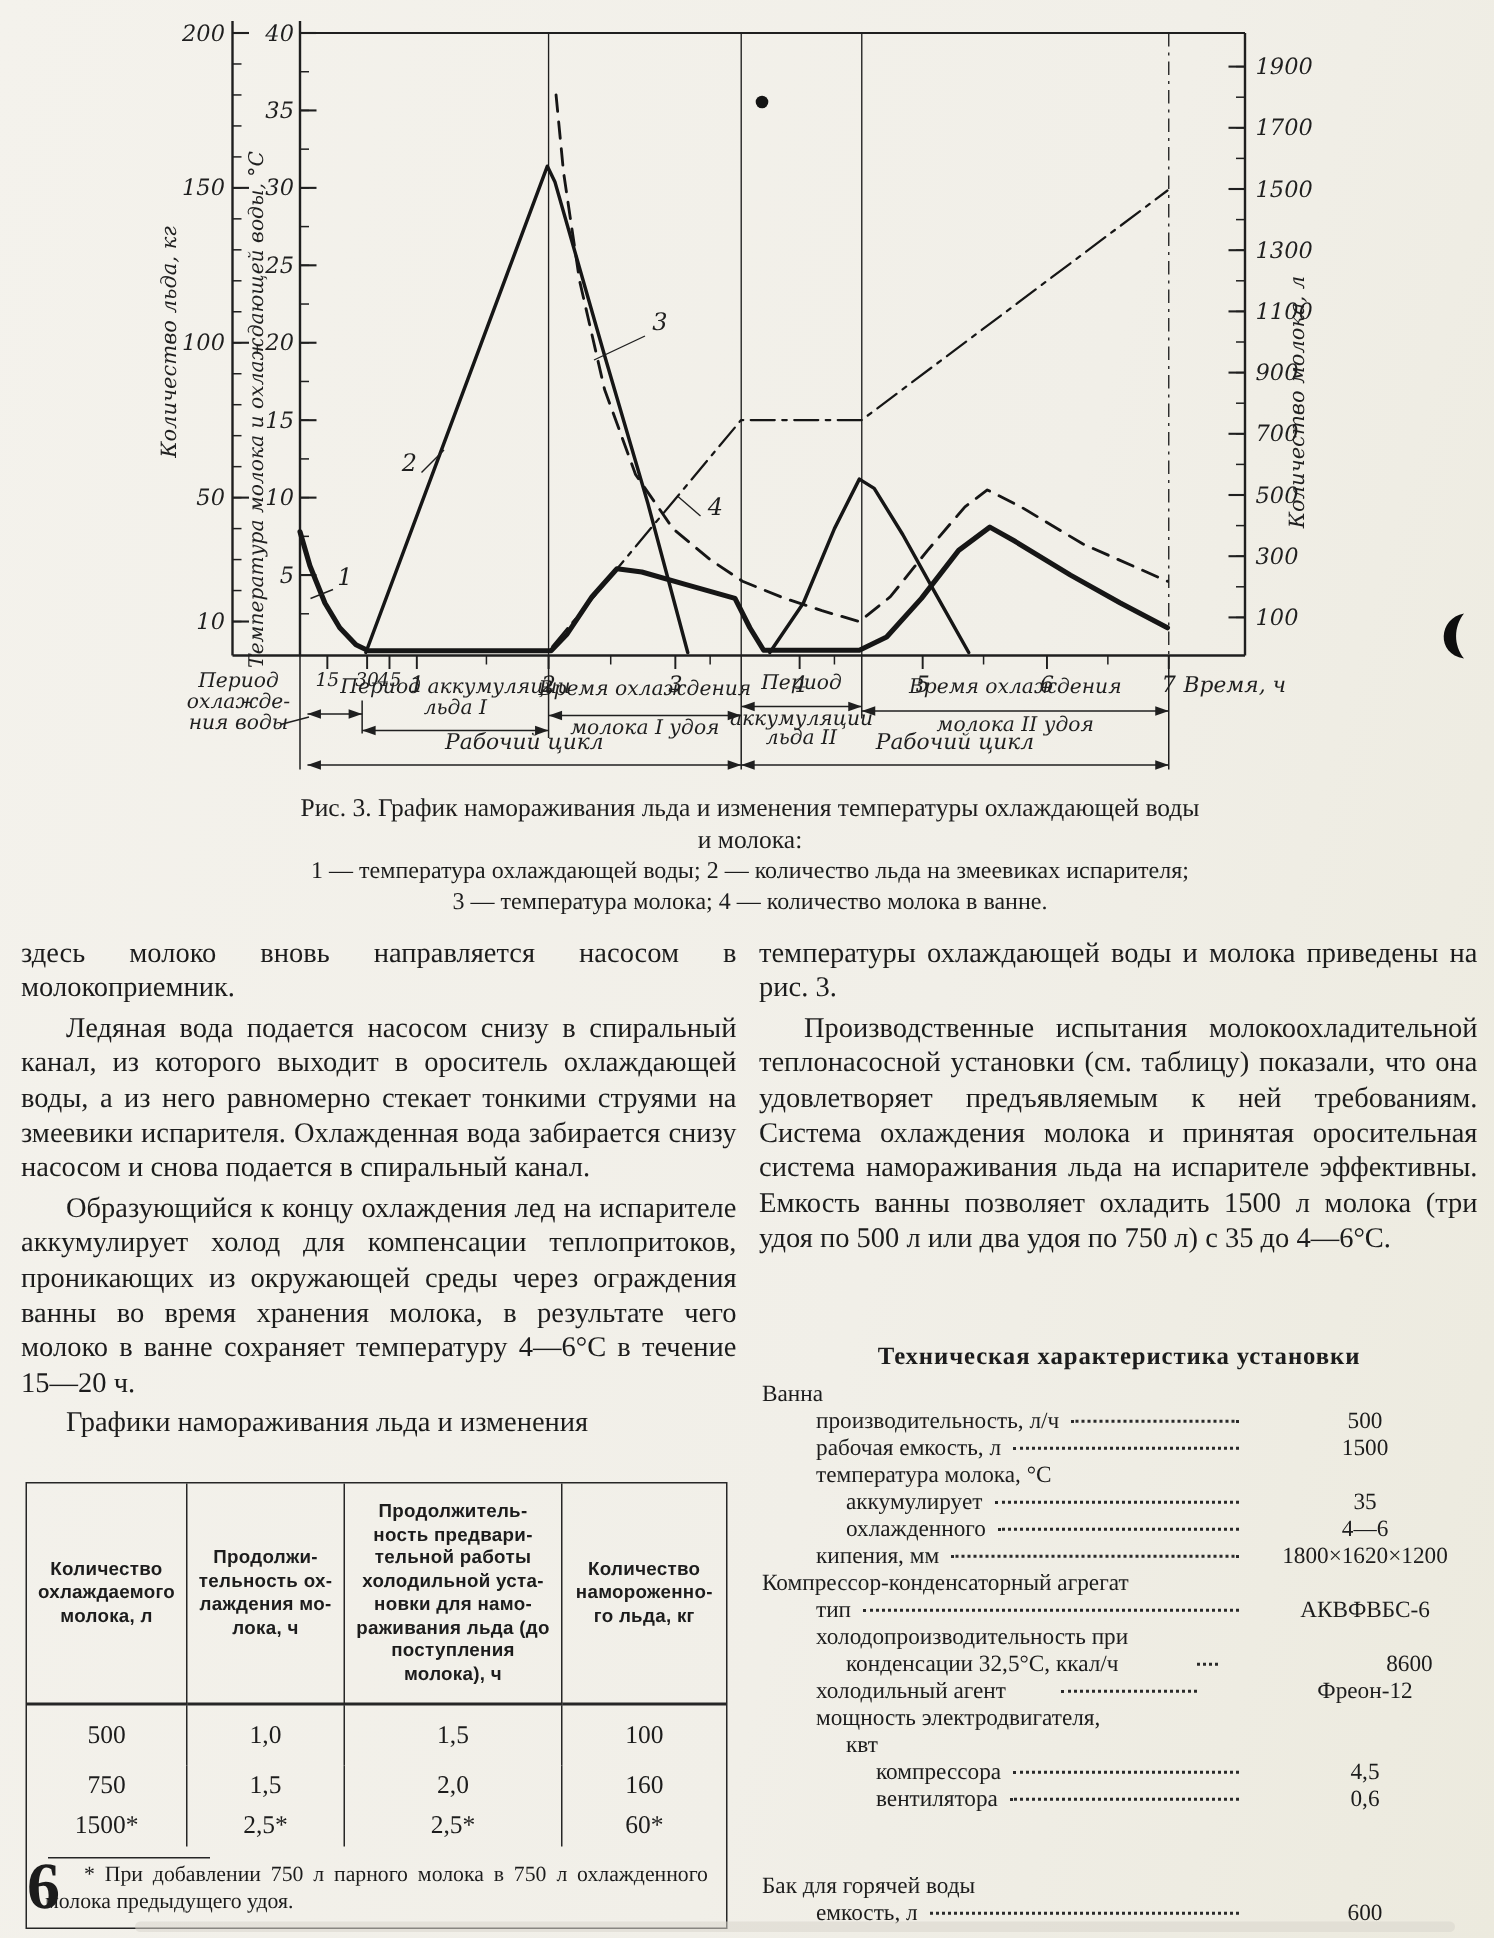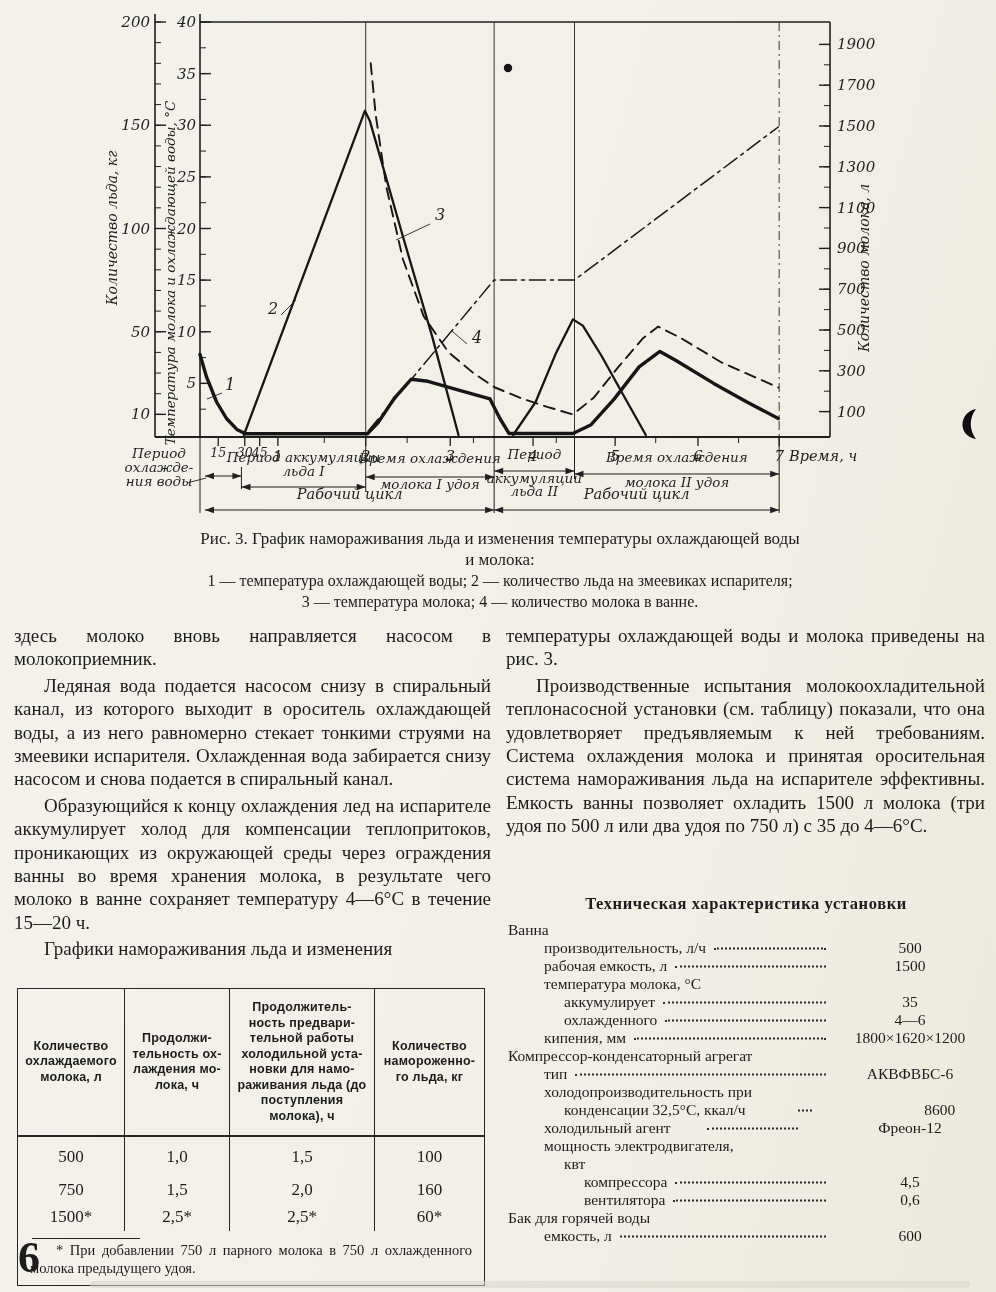--- a/index.html
+++ b/index.html
@@ -327,21 +327,21 @@
         <div class="spec-row" style="padding-left: 78px;">
           <span class="lbl">компрессора</span>
           <span class="leader"></span>
           <span class="val">4,5</span>
         </div>
         <div class="spec-row" style="padding-left: 78px;">
           <span class="lbl">вентилятора</span>
           <span class="leader"></span>
           <span class="val">0,6</span>
         </div>
-        <div class="spec-row" style="padding-left: 2px;">
+        <div class="spec-row" style="padding-left: 2px; margin-top: 40px;">
           <span class="lbl">Бак для горячей воды</span>
         </div>
         <div class="spec-row" style="padding-left: 38px;">
           <span class="lbl">емкость, л</span>
           <span class="leader"></span>
           <span class="val">600</span>
         </div>
       </div>
   </div>
 

